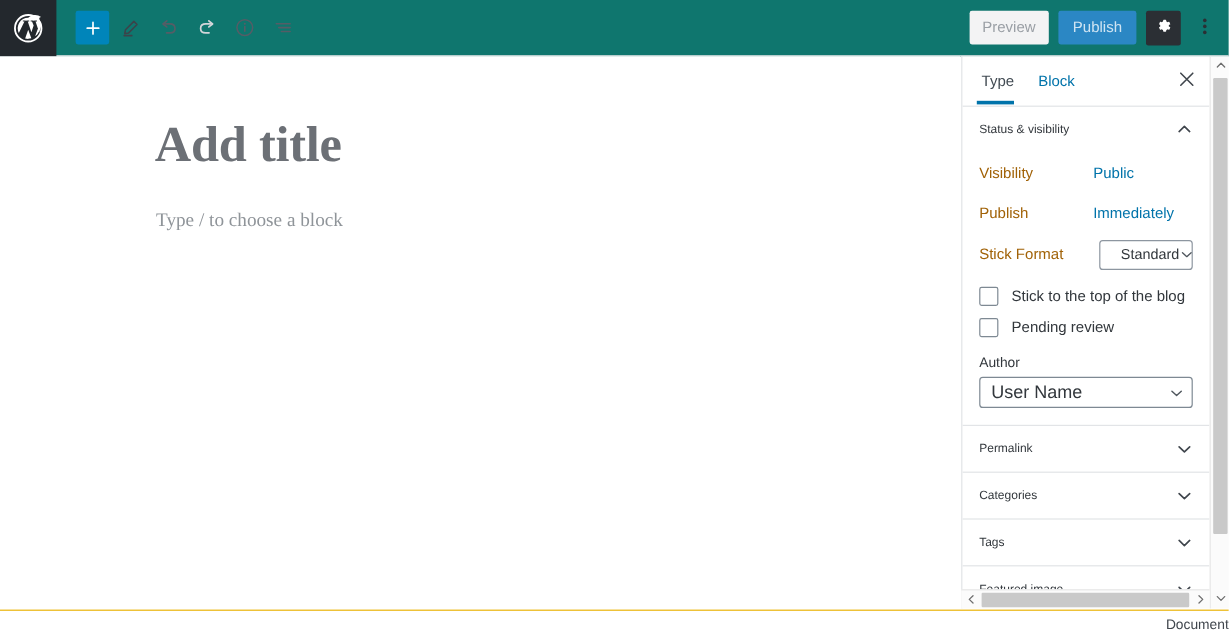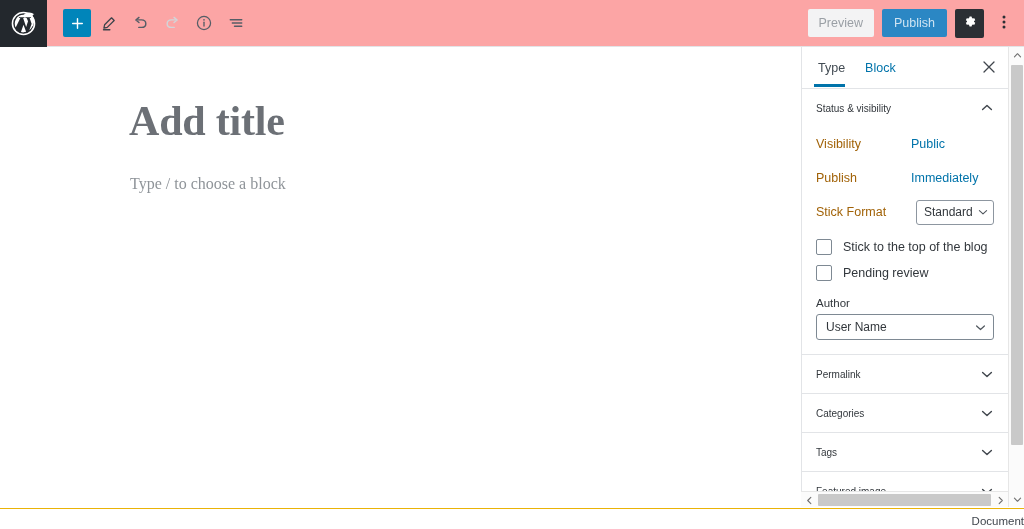--- a/index.html
+++ b/index.html
@@ -10,21 +10,21 @@
     font-family: "Liberation Sans", sans-serif;
     -webkit-font-smoothing: antialiased;
   }
 
   #app { position: relative; width: 1024px; height: 529px; }
 
   
   .topbar {
     position: absolute; top: 0; left: 0;
     width: 1024px; height: 47px;
-    background: #fca5a5;
+    background: #0f766e;
     border-bottom: 1px solid #e2e4e7;
     display: flex; align-items: center;
   }
   .wp-logo-btn {
     width: 47px; height: 47px;
     background: #23282d;
     display: flex; align-items: center; justify-content: center;
     flex: 0 0 auto;
     cursor: pointer;
   }
@@ -208,21 +208,21 @@
   .row-select-wrap { margin-left: auto; }
   .mini-select {
     height: 25px;
     width: 78px;
     border: 1px solid #8d96a0;
     border-radius: 3px;
     background: #ffffff;
     font-size: 12px;
     color: #32373c;
     font-family: "Liberation Sans", sans-serif;
-    padding: 0 4px 0 7px;
+    padding: 0 4px 0 17px;
     cursor: pointer;
     display: flex; align-items: center;
   }
   .mini-select .ms-chev { margin-left: auto; color: #50575e; display: flex; }
 
   .check-row {
     display: flex; align-items: center;
     gap: 11px;
     margin-top: 10px;
     cursor: pointer;
@@ -241,21 +241,21 @@
     color: #32373c;
     display: block;
     margin: 16px 0 5px 0;
   }
   .author-select {
     width: 100%;
     height: 26px;
     border: 1px solid #7e8993;
     border-radius: 3px;
     background: #ffffff;
-    font-size: 12px;
+    font-size: 15px;
     color: #32373c;
     font-family: "Liberation Sans", sans-serif;
     padding: 0 6px 0 9px;
     display: flex; align-items: center;
     cursor: pointer;
   }
   .author-select .as-chev { margin-left: auto; color: #50575e; display: flex; }
 
   
   .vscroll {

